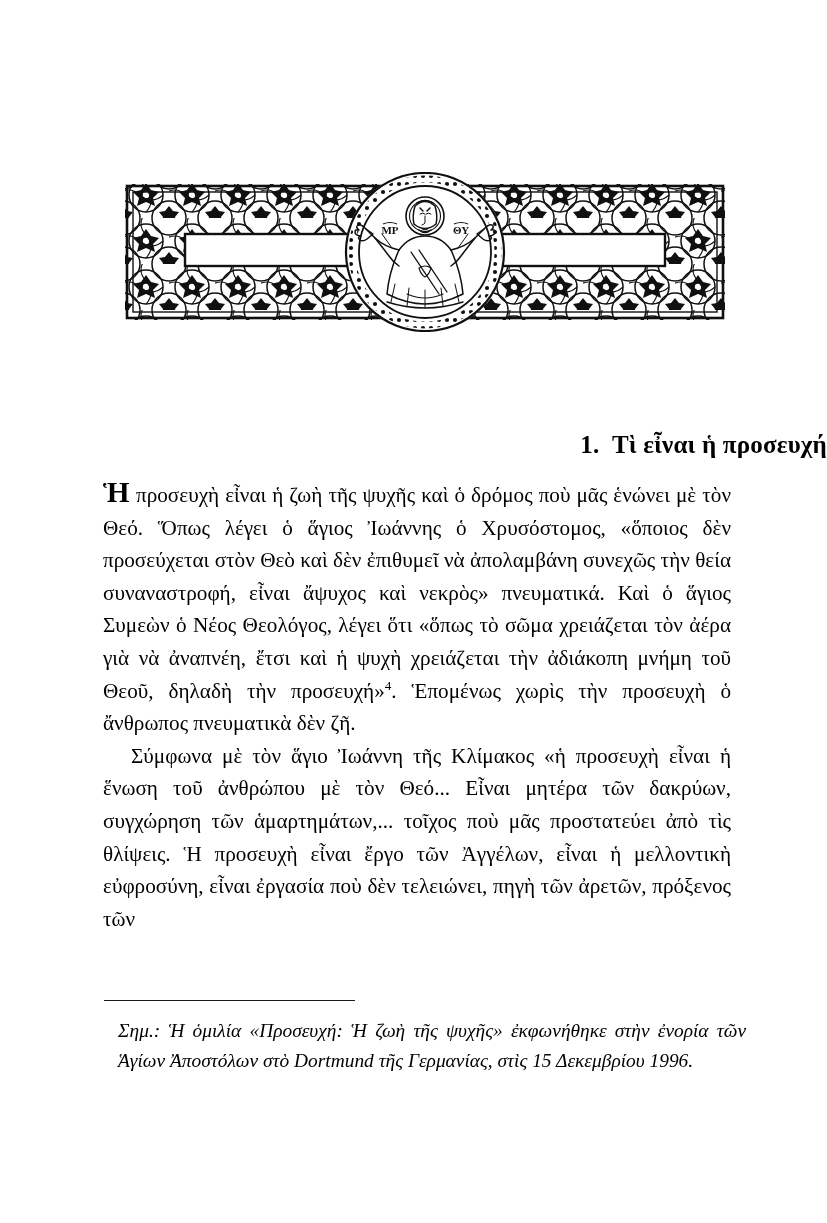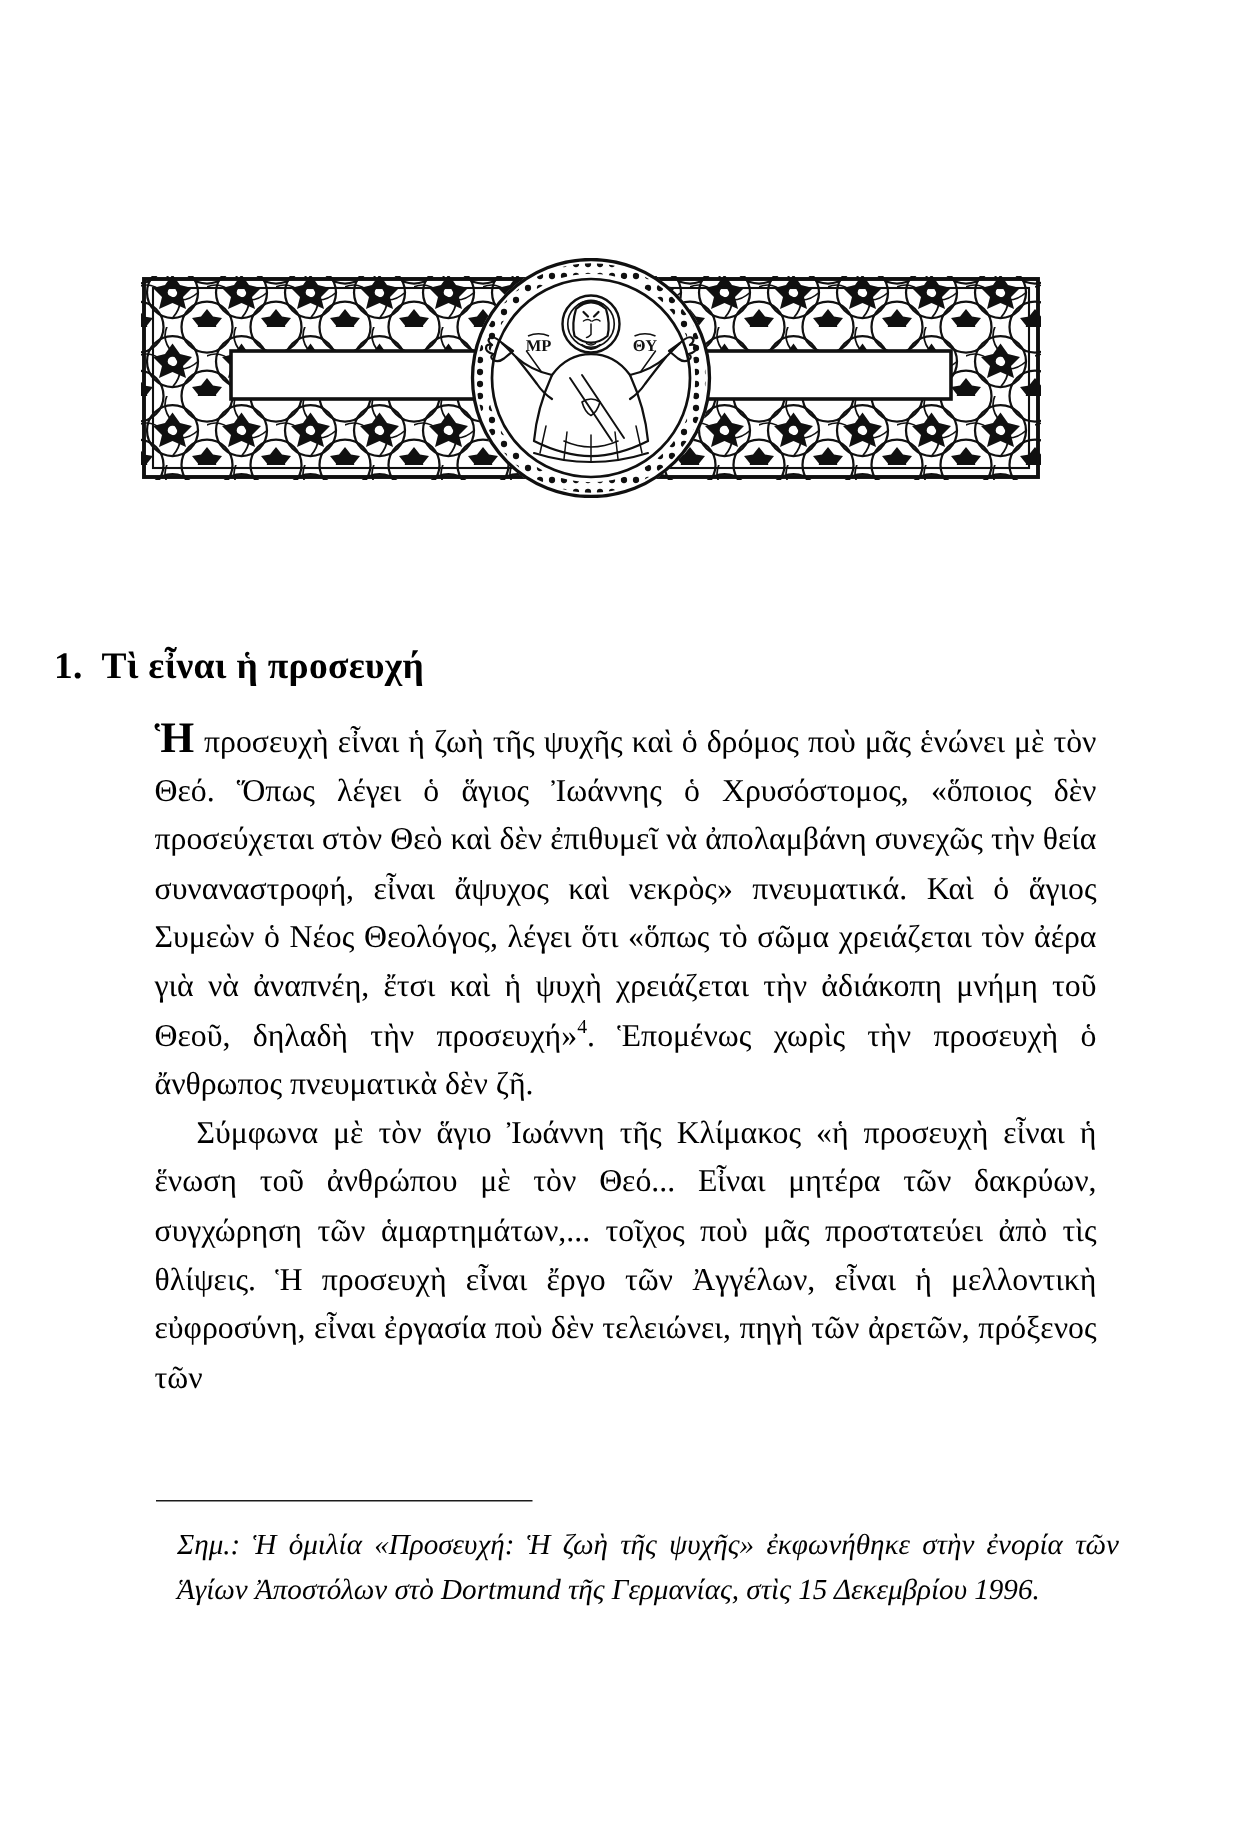--- a/index.html
+++ b/index.html
@@ -19,43 +19,42 @@
 
   .page {
     position: absolute;
     inset: 0;
     background: #ffffff;
   }
 
   
   .headpiece {
     position: absolute;
-    left: 92px;
+    left: 123px;
     top: 172px;
     width: 604px;
     height: 160px;
   }
   .headpiece svg {
     display: block;
     width: 100%;
     height: 100%;
   }
 
   
   .chapter-title {
     position: absolute;
     left: 0;
     right: 0;
     top: 412px;
-    text-align: left;
+    text-align: right;
     font-size: 25px;
     line-height: 1.25;
     letter-spacing: 0.2px;
     white-space: pre;
-    padding-left: 36px;
   }
 
   
   .body-block {
     position: absolute;
     left: 103px;
     top: 478px;
     width: 628px;
     font-size: 21.2px;
     line-height: 32.6px;

